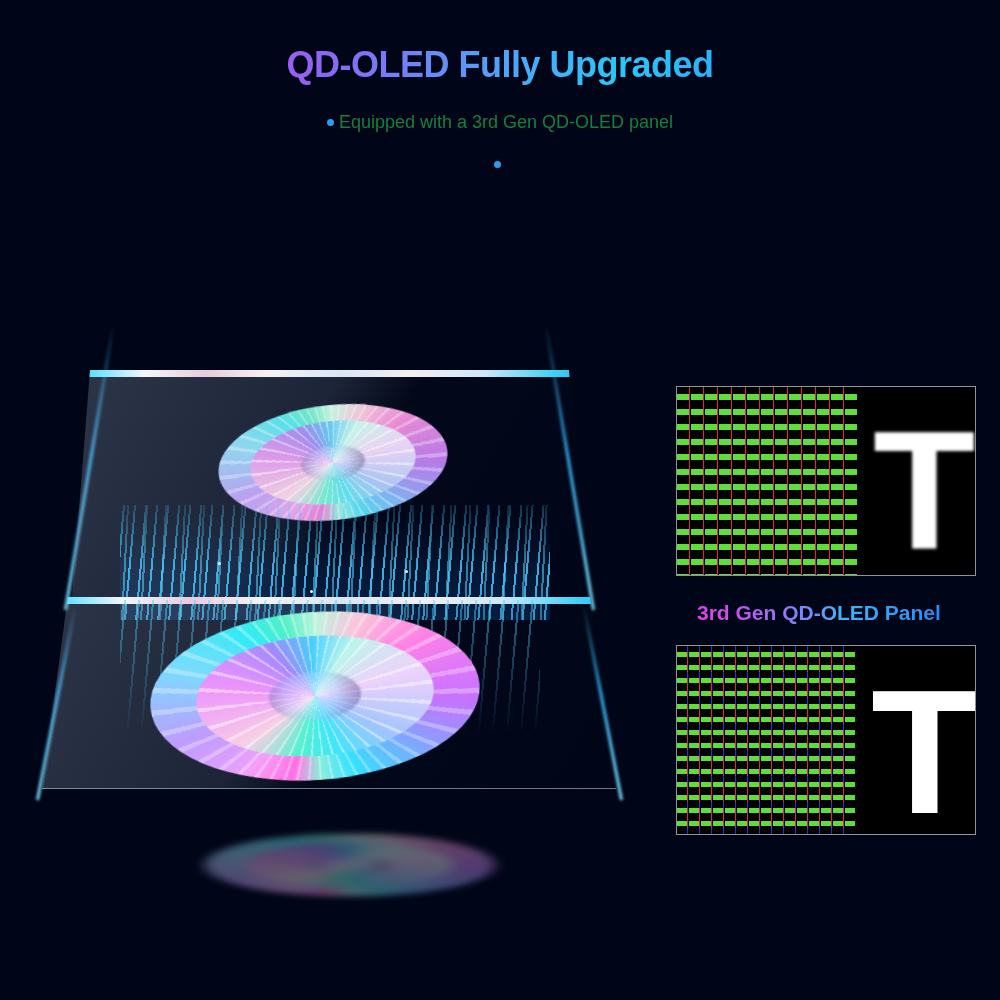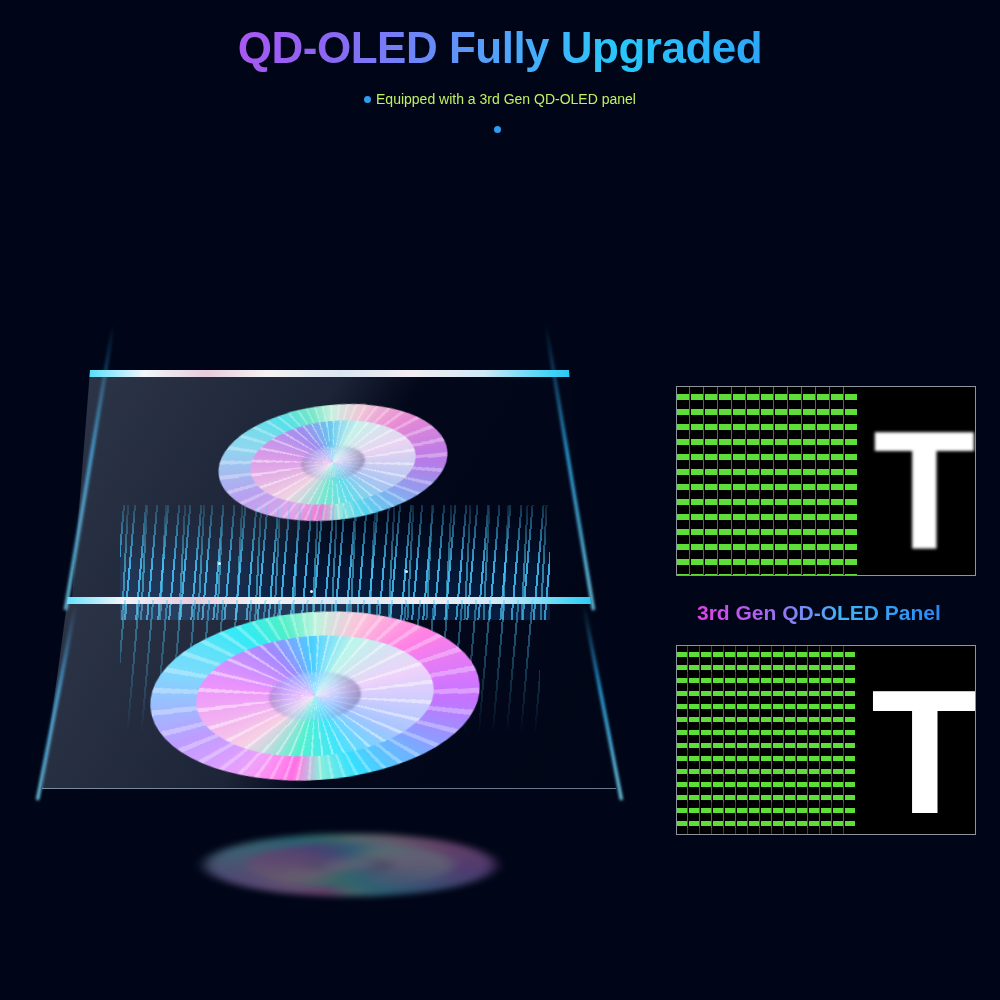--- a/index.html
+++ b/index.html
@@ -18,35 +18,35 @@
 
   
   #header {
     position: absolute;
     top: 0; left: 0;
     width: 1000px;
     text-align: center;
   }
   #title {
     margin: 0;
-    padding-top: 23px;
-    font-size: 44px;
+    padding-top: 44px;
+    font-size: 36px;
     font-weight: bold;
     letter-spacing: -0.5px;
     background-image: linear-gradient(95deg, #e33fe8 0%, #c44ef0 16%, #8f63f3 32%, #4aa9fb 52%, #27c8fa 62%, #2f9df8 80%, #2a77f3 100%);
     -webkit-background-clip: text;
     background-clip: text;
     color: transparent;
     -webkit-text-fill-color: transparent;
   }
   .bullet-line {
-    color: #bef264;
-    font-size: 14px;
+    color: #15803d;
+    font-size: 18px;
     line-height: 1.0;
-    margin: 4px;
+    margin: 12px;
     padding-top: 12px;
     white-space: nowrap;
   }
   .bullet-line:first-of-type { padding-top: 15px; }
   .dot {
     display: inline-block;
     width: 7px;
     height: 7px;
     border-radius: 50%;
     background: #2e9cf0;

